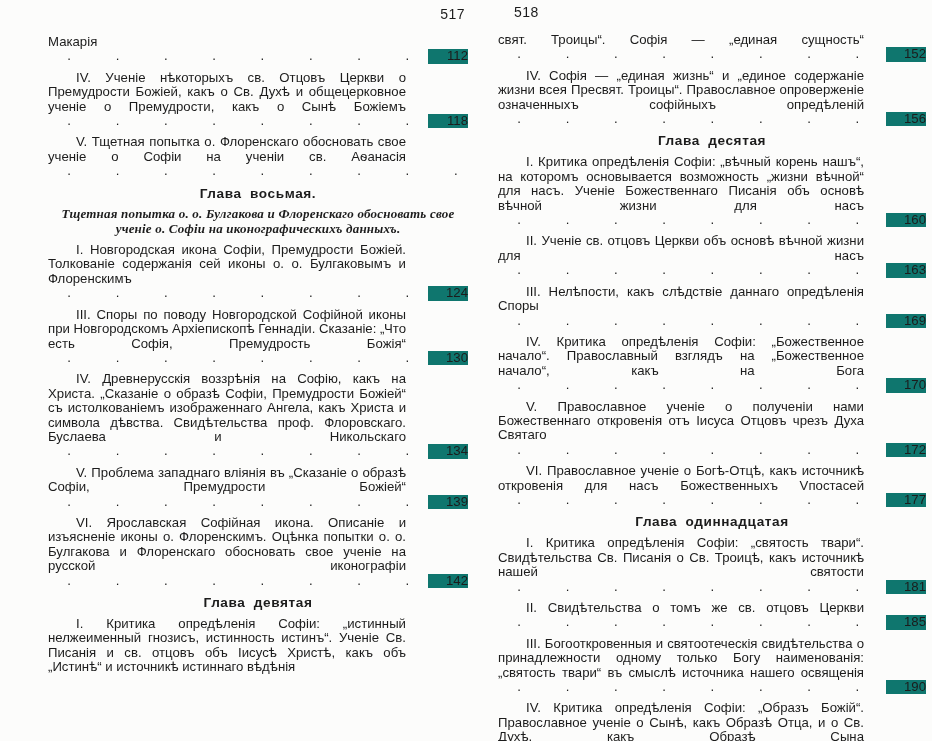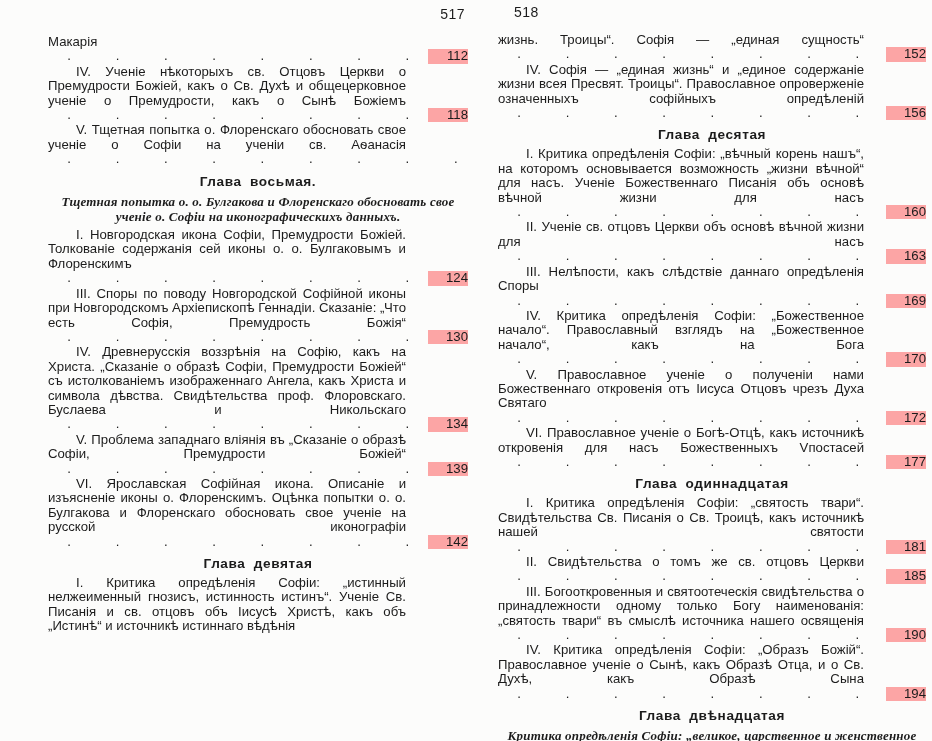--- a/index.html
+++ b/index.html
@@ -19,41 +19,41 @@
     font-size: 14px; line-height: 16px;
     margin-bottom: 13px;
     letter-spacing: 0.5px;
   }
   .page-left  .page-head { text-align: right; padding-right: 3px; }
   .page-right .page-head { text-align: left;  padding-left: 16px; }
 
   .entry {
     position: relative;
     overflow: hidden;
-    margin: 1px 0;
+    margin: 7px 0;
     padding-right: 62px;
     font-size: 13.2px;
     line-height: 14.4px;
     text-align: justify;
     text-indent: 28px;
   }
   .entry.no-indent { text-indent: 0; }
 
   .leader::after {
     content: "  .    .    .    .    .    .    .    .    .    .    .    .    .    .    .    .    .    .    .    .    .    .    .    .    .    .    .    .    .    .";
     white-space: pre;
     letter-spacing: 6px;
   }
 
   .enum {
     position: absolute;
     right: 0; bottom: 0;
     min-width: 30px;
     padding-left: 10px;
-    background: #fca5a5;
+    background: #0f766e;
     text-align: right;
     text-indent: 0;
     font-size: 13.2px;
   }
 
   .heading {
     margin: 7px 0 5px 0;
     font-size: 13.6px;
     line-height: 15px;
     font-weight: bold;
@@ -92,21 +92,21 @@
         <p class="entry"><span class="etext">V. Проблема западнаго вліянія въ „Сказаніе о образѣ Софіи, Премудрости Божіей“</span><span class="leader"></span><span class="enum">139</span></p>
         <p class="entry"><span class="etext">VI. Ярославская Софійная икона. Описаніе и изъясненіе иконы о. Флоренскимъ. Оцѣнка попытки о. о. Булгакова и Флоренскаго обосновать свое ученіе на русской иконографіи</span><span class="leader"></span><span class="enum">142</span></p>
         <h2 class="heading">Глава девятая</h2>
         <p class="entry"><span class="etext">I. Критика опредѣленія Софіи: „истинный нелжеименный гнозисъ, истинность истинъ“. Ученіе Св. Писанія и св. отцовъ объ Іисусѣ Христѣ, какъ объ „Истинѣ“ и источникѣ истиннаго вѣдѣнія</span></p>
       </div>
   </section>
 
   <section class="page page-right">
     <div class="page-head">518</div>
     <div class="items">
-        <p class="entry no-indent"><span class="etext">жизнь. Троицы“. Софія — „единая сущность“</span><span class="leader"></span><span class="enum">152</span></p>
+        <p class="entry no-indent"><span class="etext">свят. Троицы“. Софія — „единая сущность“</span><span class="leader"></span><span class="enum">152</span></p>
         <p class="entry"><span class="etext">IV. Софія — „единая жизнь“ и „единое содержаніе жизни всея Пресвят. Троицы“. Православное опроверженіе означенныхъ софійныхъ опредѣленій</span><span class="leader"></span><span class="enum">156</span></p>
         <h2 class="heading">Глава десятая</h2>
         <p class="entry"><span class="etext">I. Критика опредѣленія Софіи: „вѣчный корень нашъ“, на которомъ основывается возможность „жизни вѣчной“ для насъ. Ученіе Божественнаго Писанія объ основѣ вѣчной жизни для насъ</span><span class="leader"></span><span class="enum">160</span></p>
         <p class="entry"><span class="etext">II. Ученіе св. отцовъ Церкви объ основѣ вѣчной жизни для насъ</span><span class="leader"></span><span class="enum">163</span></p>
         <p class="entry"><span class="etext">III. Нелѣпости, какъ слѣдствіе даннаго опредѣленія Споры</span><span class="leader"></span><span class="enum">169</span></p>
         <p class="entry"><span class="etext">IV. Критика опредѣленія Софіи: „Божественное начало“. Православный взглядъ на „Божественное начало“, какъ на Бога</span><span class="leader"></span><span class="enum">170</span></p>
         <p class="entry"><span class="etext">V. Православное ученіе о полученіи нами Божественнаго откровенія отъ Іисуса Отцовъ чрезъ Духа Святаго</span><span class="leader"></span><span class="enum">172</span></p>
         <p class="entry"><span class="etext">VI. Православное ученіе о Богѣ-Отцѣ, какъ источникѣ откровенія для насъ Божественныхъ Vпостасей</span><span class="leader"></span><span class="enum">177</span></p>
         <h2 class="heading">Глава одиннадцатая</h2>
         <p class="entry"><span class="etext">I. Критика опредѣленія Софіи: „святость твари“. Свидѣтельства Св. Писанія о Св. Троицѣ, какъ источникѣ нашей святости</span><span class="leader"></span><span class="enum">181</span></p>

